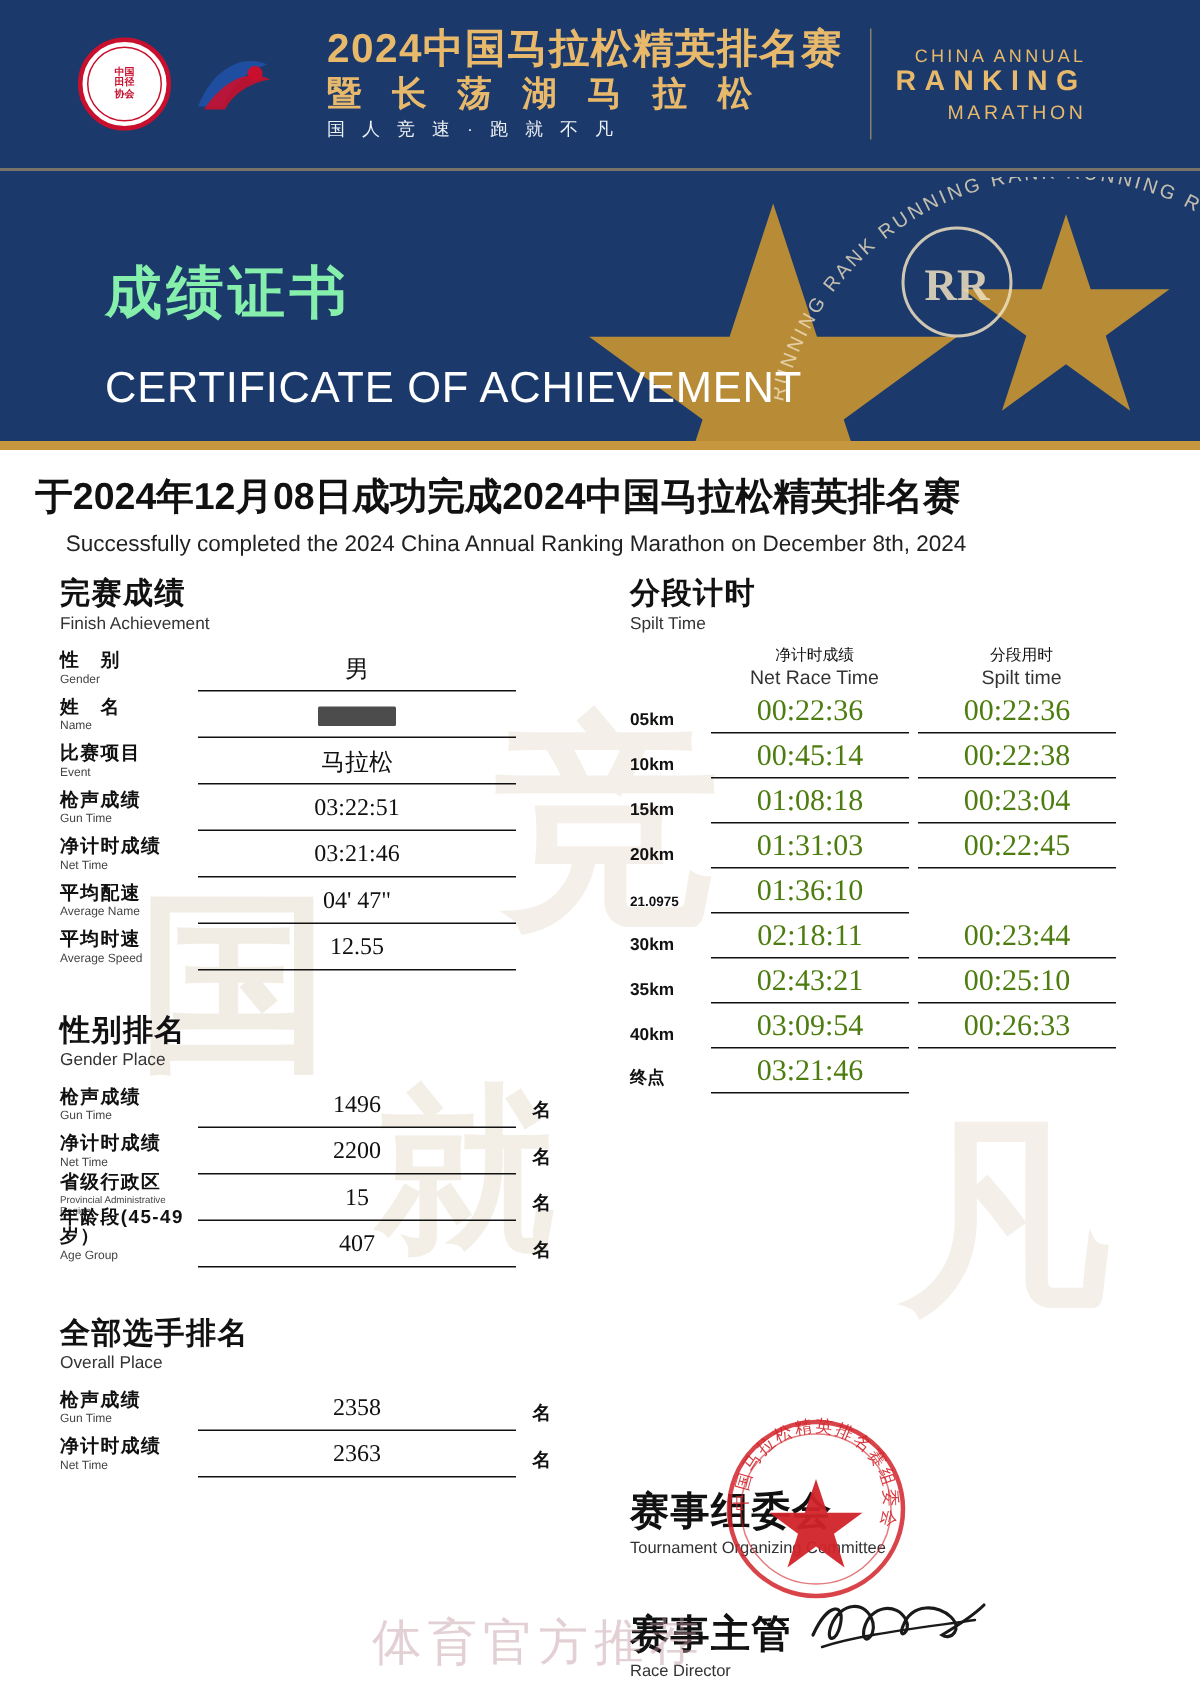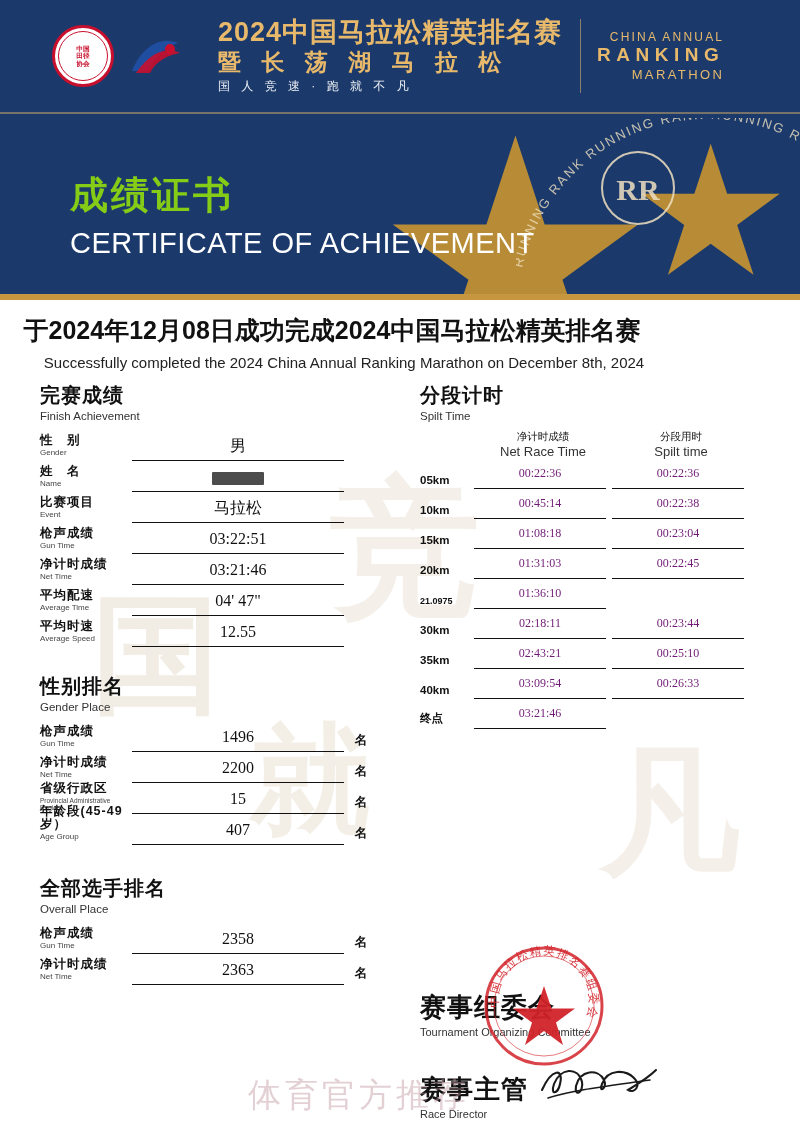--- a/index.html
+++ b/index.html
@@ -133,25 +133,25 @@
     width: 290px; height: 160px;
     z-index: 3;
     opacity: 0.8;
   }
   .header-cert {
     position: absolute;
     left: 70px; top: 170px;
     z-index: 6;
   }
   .cert-cn {
-    color: #84cc16;
+    color: #86efac;
     font-size: 38px;
     font-weight: bold;
     letter-spacing: 3px;
-    margin-bottom: 6px;
+    margin-bottom: 22px;
   }
   .cert-en {
     color: #fff;
     font-size: 29px;
     letter-spacing: 0.5px;
     font-weight: 500;
   }
   .header-bottom-rule {
     position: absolute;
     left: 0; bottom: 0; width: 800px; height: 6px;
@@ -319,22 +319,22 @@
     font-size: 11.5px; color: #111;
     padding-bottom: 3px;
     font-weight: bold;
   }
   .split-row .km.tiny { font-size: 9px; }
   .split-row .c {
     flex: 1;
     margin-right: 6px;
     border-bottom: 1px solid #111;
     text-align: center;
-    font-size: 12px;
-    color: #701a75;
+    font-size: 20px;
+    color: #4d7c0f;
     padding-bottom: 2px;
     font-family: "Liberation Serif", serif;
     min-height: 23px;
   }
   .split-row .c.none { border-bottom: none; }
 
   
   .sign-area {
     position: absolute;
     left: 420px; top: 690px;
@@ -483,21 +483,21 @@
           <div class="cn">净计时成绩</div>
           <div class="en">Net Time</div>
         </div>
         <div class="val">03:21:46</div>
         <div class="unit"></div>
       </div>
 
       <div class="row">
         <div class="lbl">
           <div class="cn">平均配速</div>
-          <div class="en">Average Time</div>
+          <div class="en">Average Name</div>
         </div>
         <div class="val">04' 47"</div>
         <div class="unit"></div>
       </div>
 
       <div class="row">
         <div class="lbl">
           <div class="cn">平均时速</div>
           <div class="en">Average Speed</div>
         </div>

